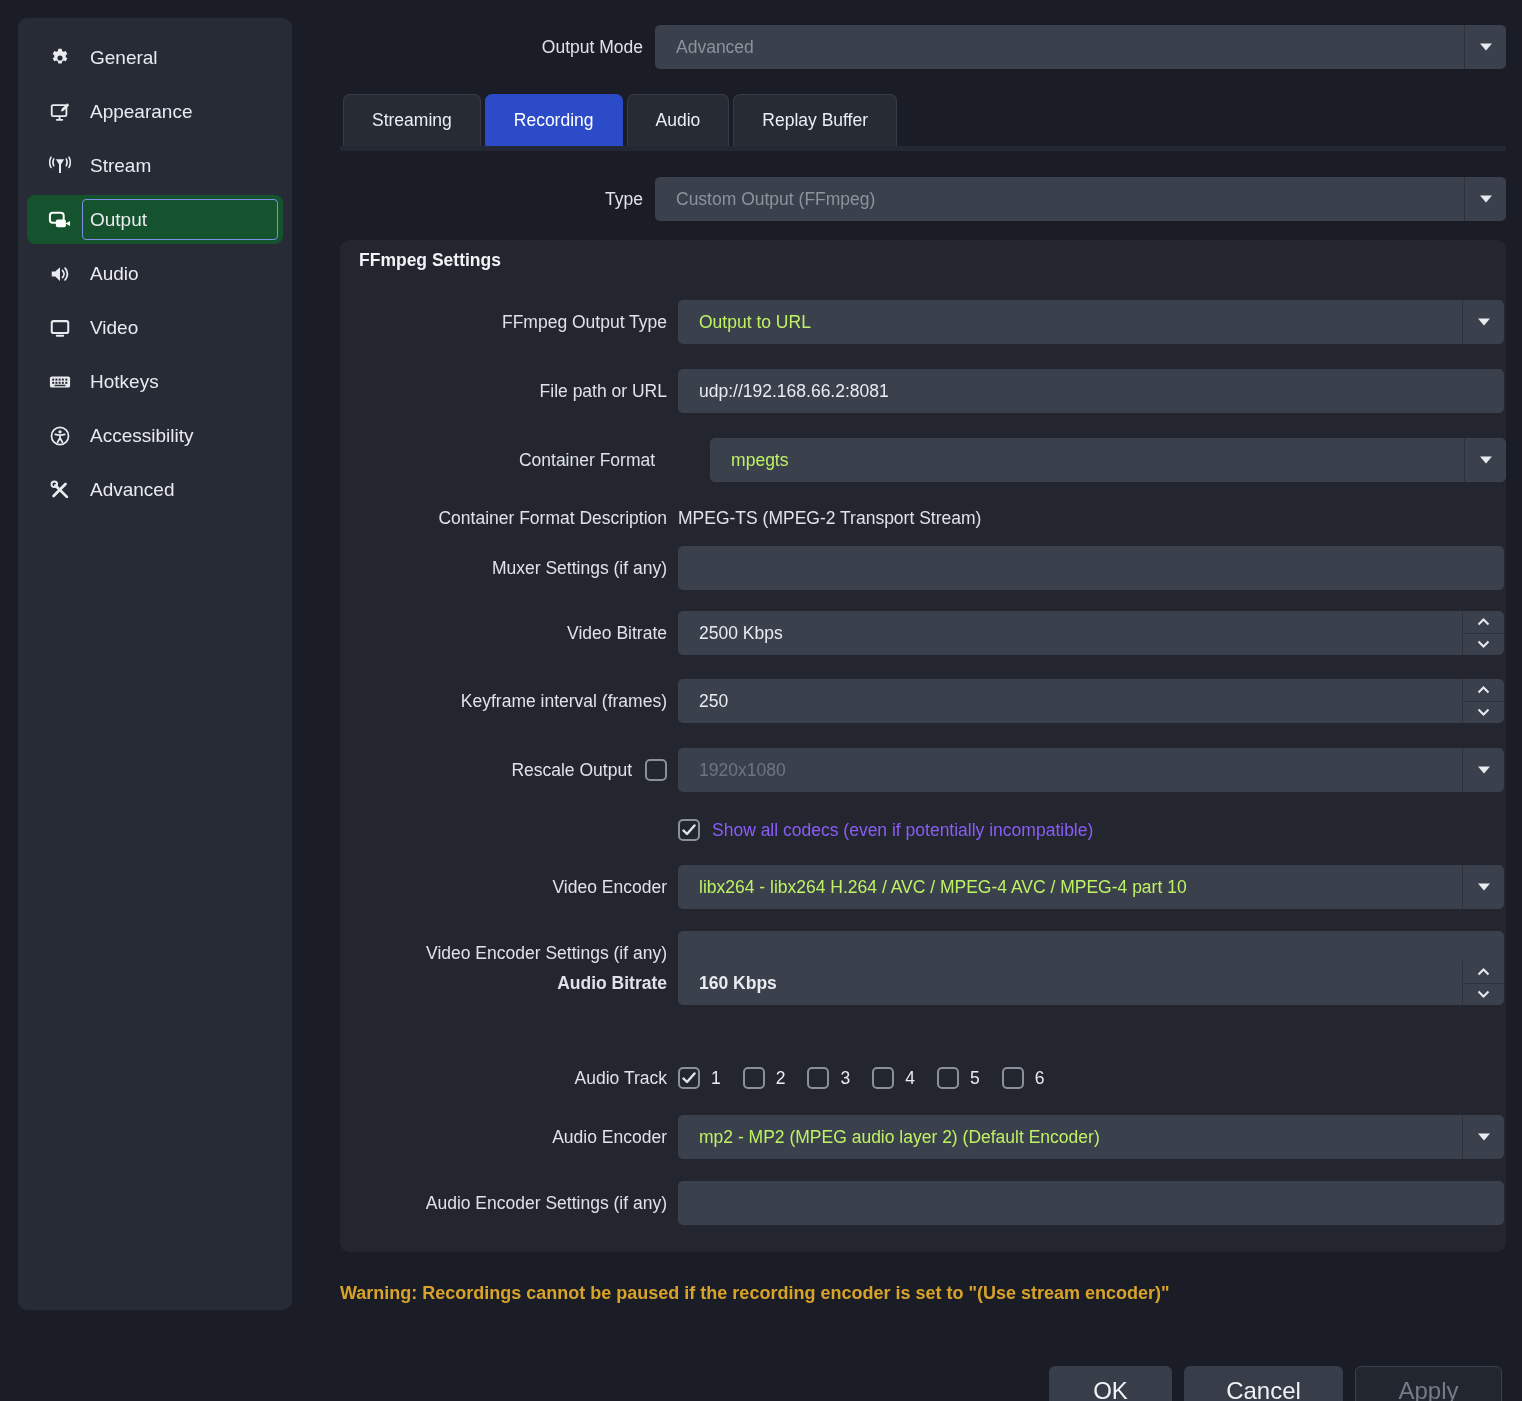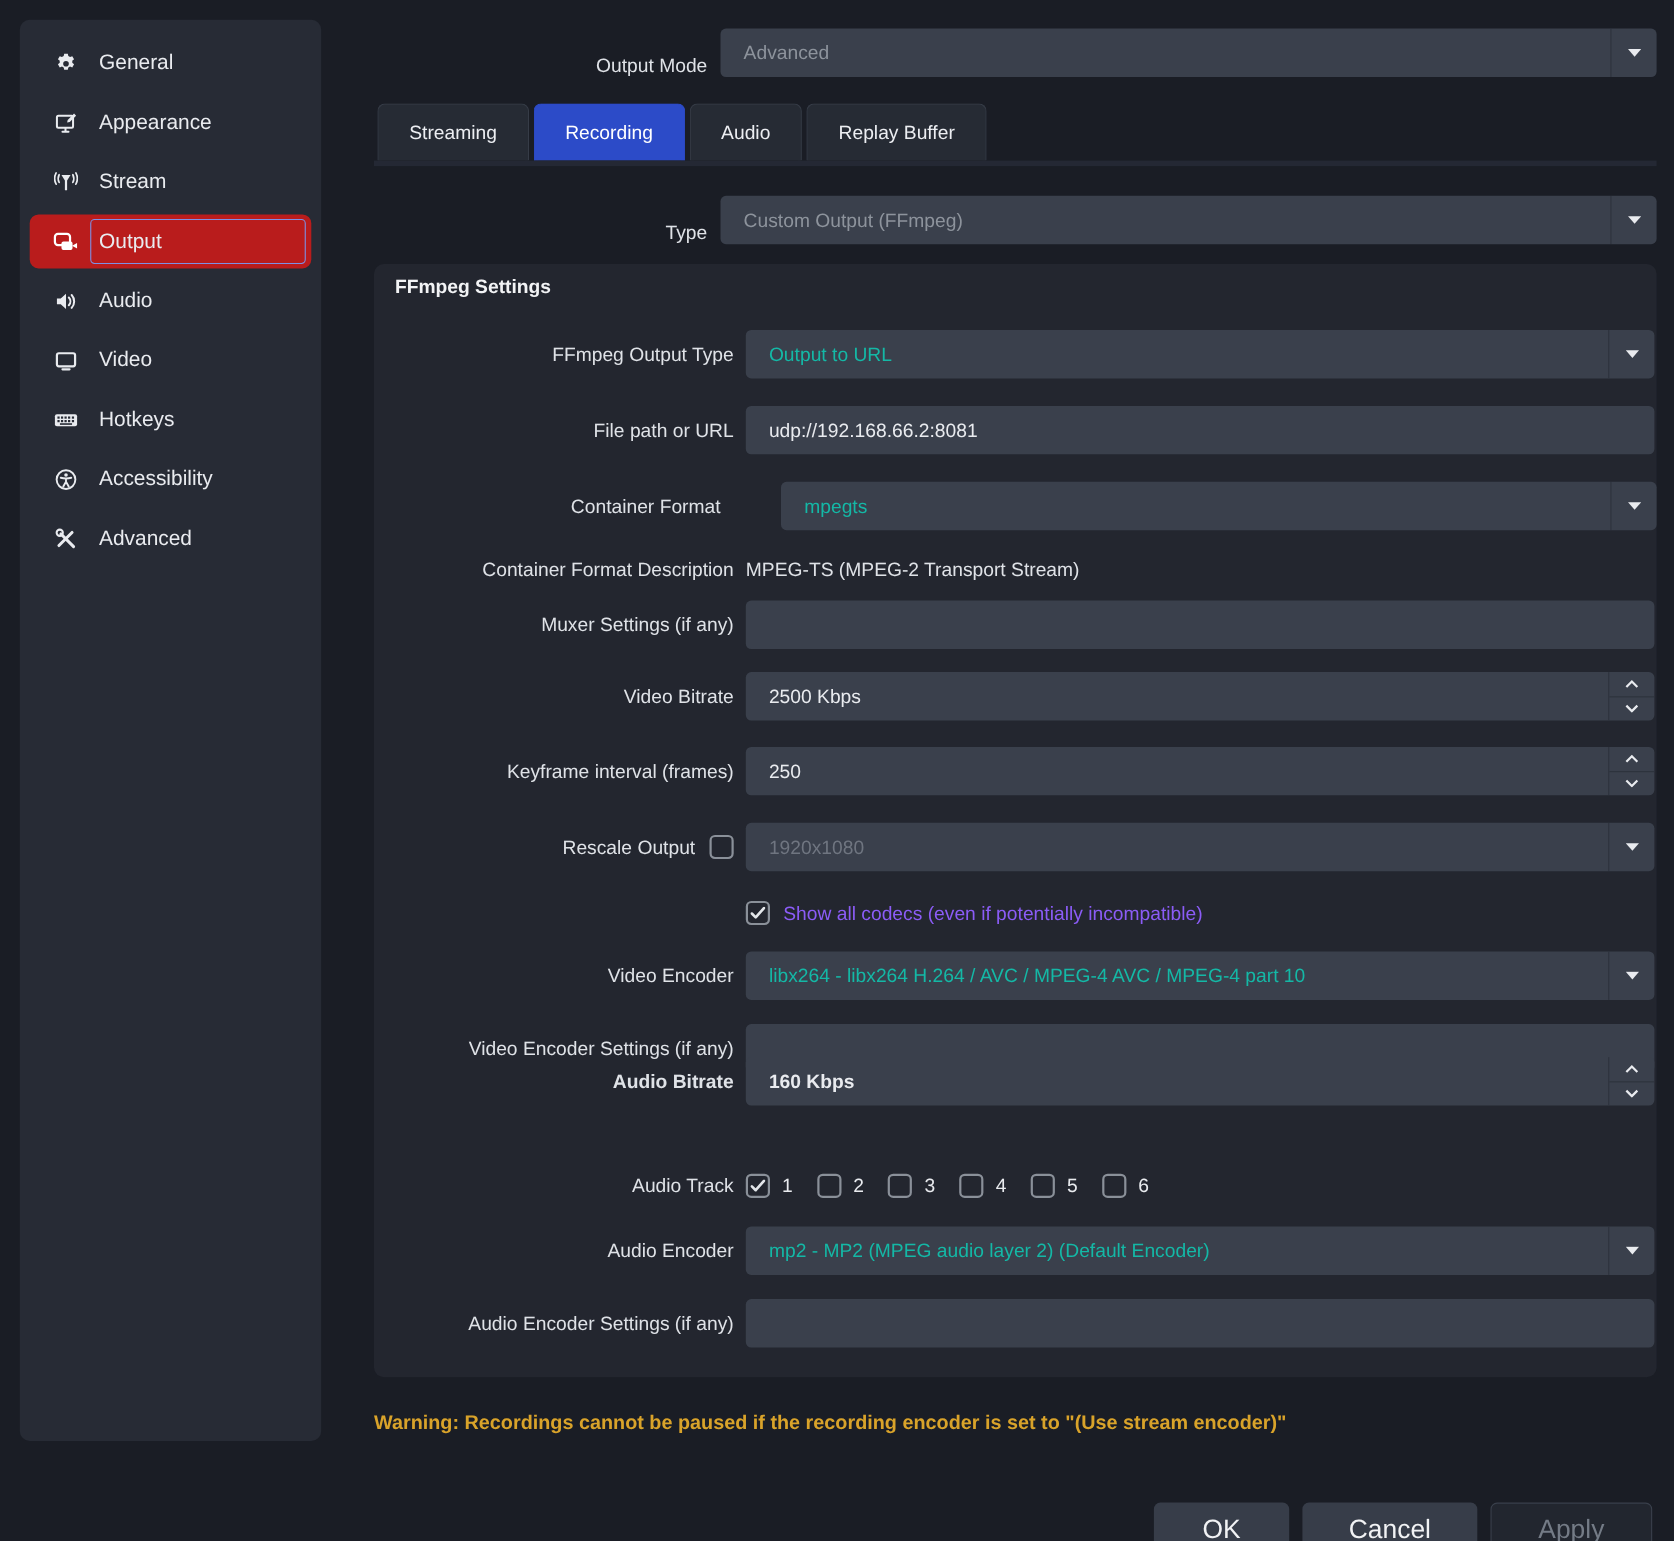--- a/index.html
+++ b/index.html
@@ -15,41 +15,41 @@
   .sidebar {
     position:absolute; left:18px; top:18px; width:274px; height:1292px;
     background:#272b35; border-radius:9px; padding-top:10px;
   }
   .side-item {
     position:relative; display:flex; align-items:center;
     height:49px; margin:5px 9px; padding-left:19px; gap:17px;
     border-radius:8px; font-size:19px; color:#e9ebef; cursor:default;
   }
   .side-item .ic { width:27px; display:flex; justify-content:center; align-items:center; }
-  .side-item.selected { background:#b91c1c; }
+  .side-item.selected { background:#14532d; }
   .side-item.selected .focus-ring {
     position:absolute; left:55px; right:5px; top:4px; bottom:4px;
     border:1px solid #7e90e4; border-radius:4px; pointer-events:none;
   }
   
   .main { position:absolute; left:340px; top:0; width:1166px; height:1401px; }
-  .row-abs { position:absolute; left:0; width:1166px; display:flex;align-items:flex-end; }
+  .row-abs { position:absolute; left:0; width:1166px; display:flex; }
   .out-label {
     width:303px; text-align:right; font-size:17.5px; color:#dfe2e7;
     display:flex; align-items:center; justify-content:flex-end;
   }
   .out-field { margin-left:12px; flex:1; height:45px; }
   
   .dd {
     background:#3a404c; border-radius:5px; display:flex; align-items:stretch;
     height:44px; overflow:hidden; cursor:default;
   }
   .dd .value {
     flex:1; display:flex; align-items:center; padding-left:21px;
-    font-size:17.5px; color:#14b8a6; white-space:nowrap; overflow:hidden;
+    font-size:17.5px; color:#bef264; white-space:nowrap; overflow:hidden;
   }
   .dd.disabled .value { color:#8d939c; }
   .dd.dim .value { color:#6f7580; }
   .dd-btn {
     width:42px; display:flex; align-items:center; justify-content:center;
     border-left:1px solid #2d323c;
   }
   
   .tabs { position:absolute; top:94px; left:3px; display:flex; gap:4px; }
   .tab {

